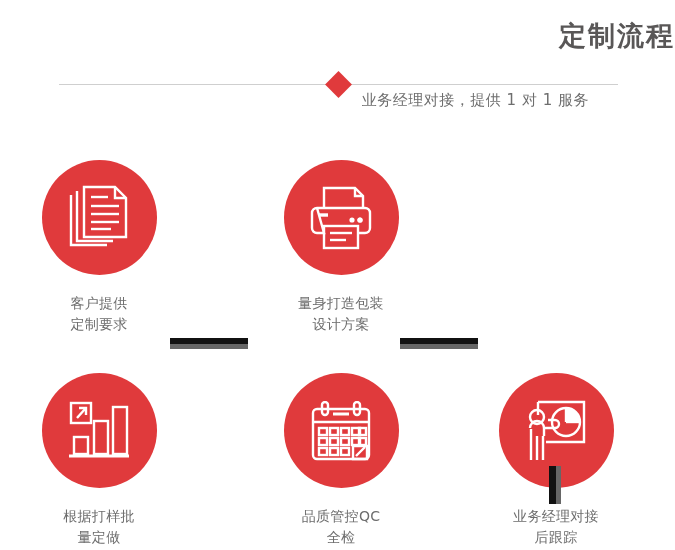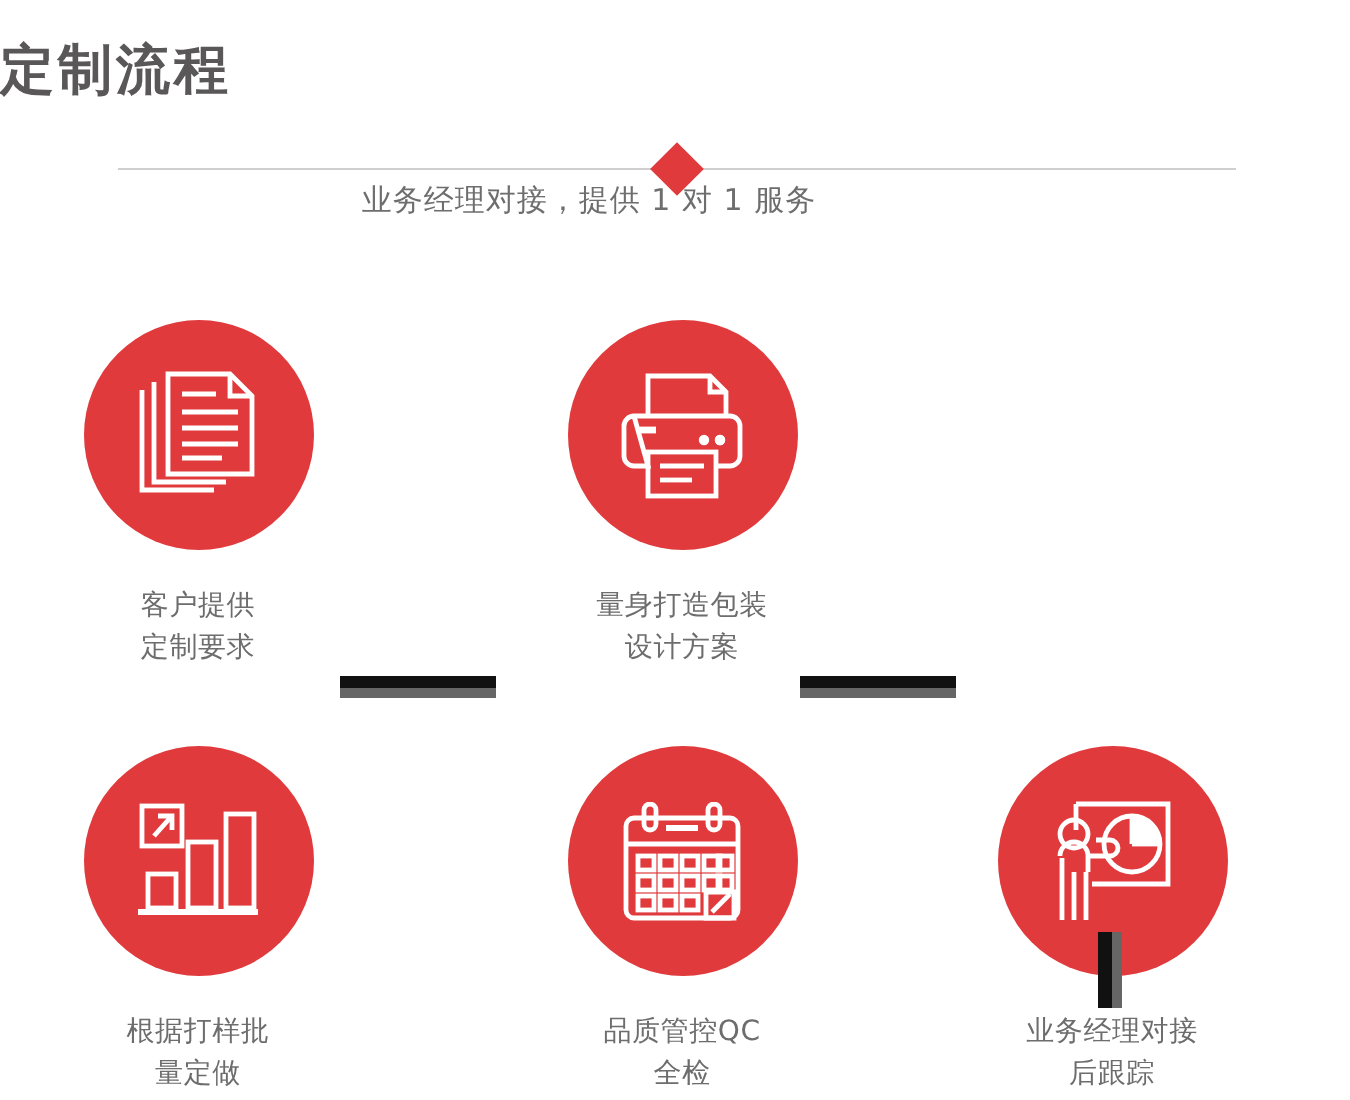--- a/index.html
+++ b/index.html
@@ -22,21 +22,21 @@
     left: 0;
     top: 0;
     width: 675px;
     height: 132px;
   }
   .page-title {
     position: absolute;
     left: 0;
     top: 18px;
     width: 675px;
-    text-align: left;
+    text-align: right;
     font-size: 27px;
     font-weight: bold;
     color: #595757;
     letter-spacing: 2px;
     line-height: 36px;
   }
   .divider-wrap {
     position: absolute;
     left: 59px;
     top: 73px;
@@ -58,21 +58,21 @@
     width: 19px;
     height: 19px;
     background: #e03a3c;
     transform: rotate(45deg);
   }
   .page-subtitle {
     position: absolute;
     left: 0;
     top: 88px;
     width: 589px;
-    text-align: center;
+    text-align: right;
     font-size: 15px;
     color: #6e6e6e;
     line-height: 24px;
     letter-spacing: 0.5px;
   }
 
   
   .flow {
     position: absolute;
     left: 0;

